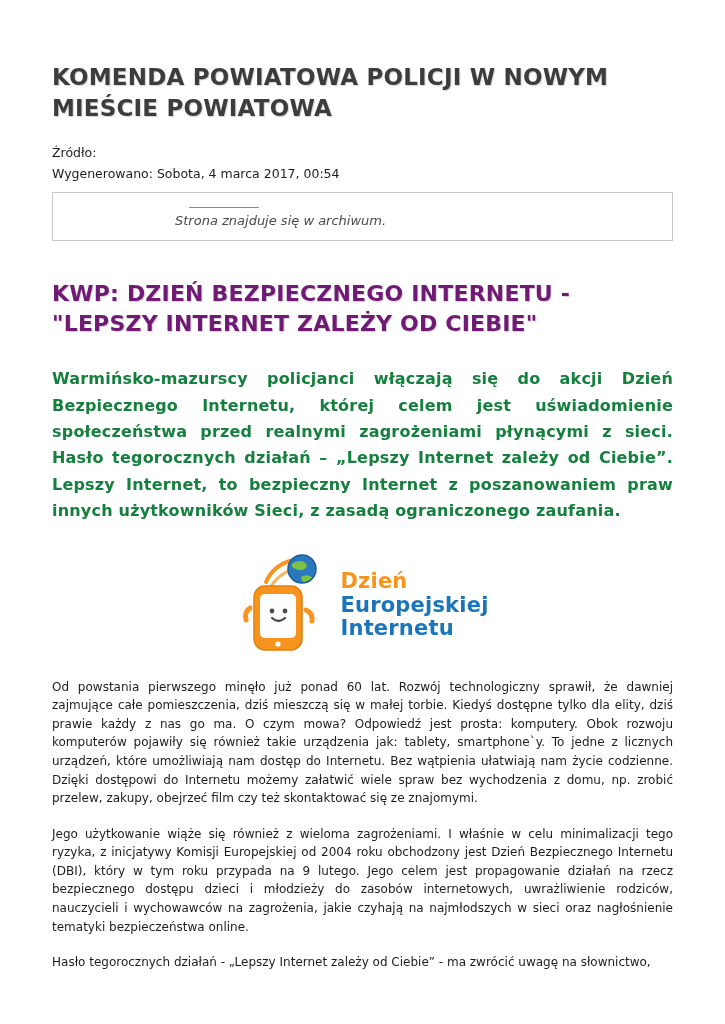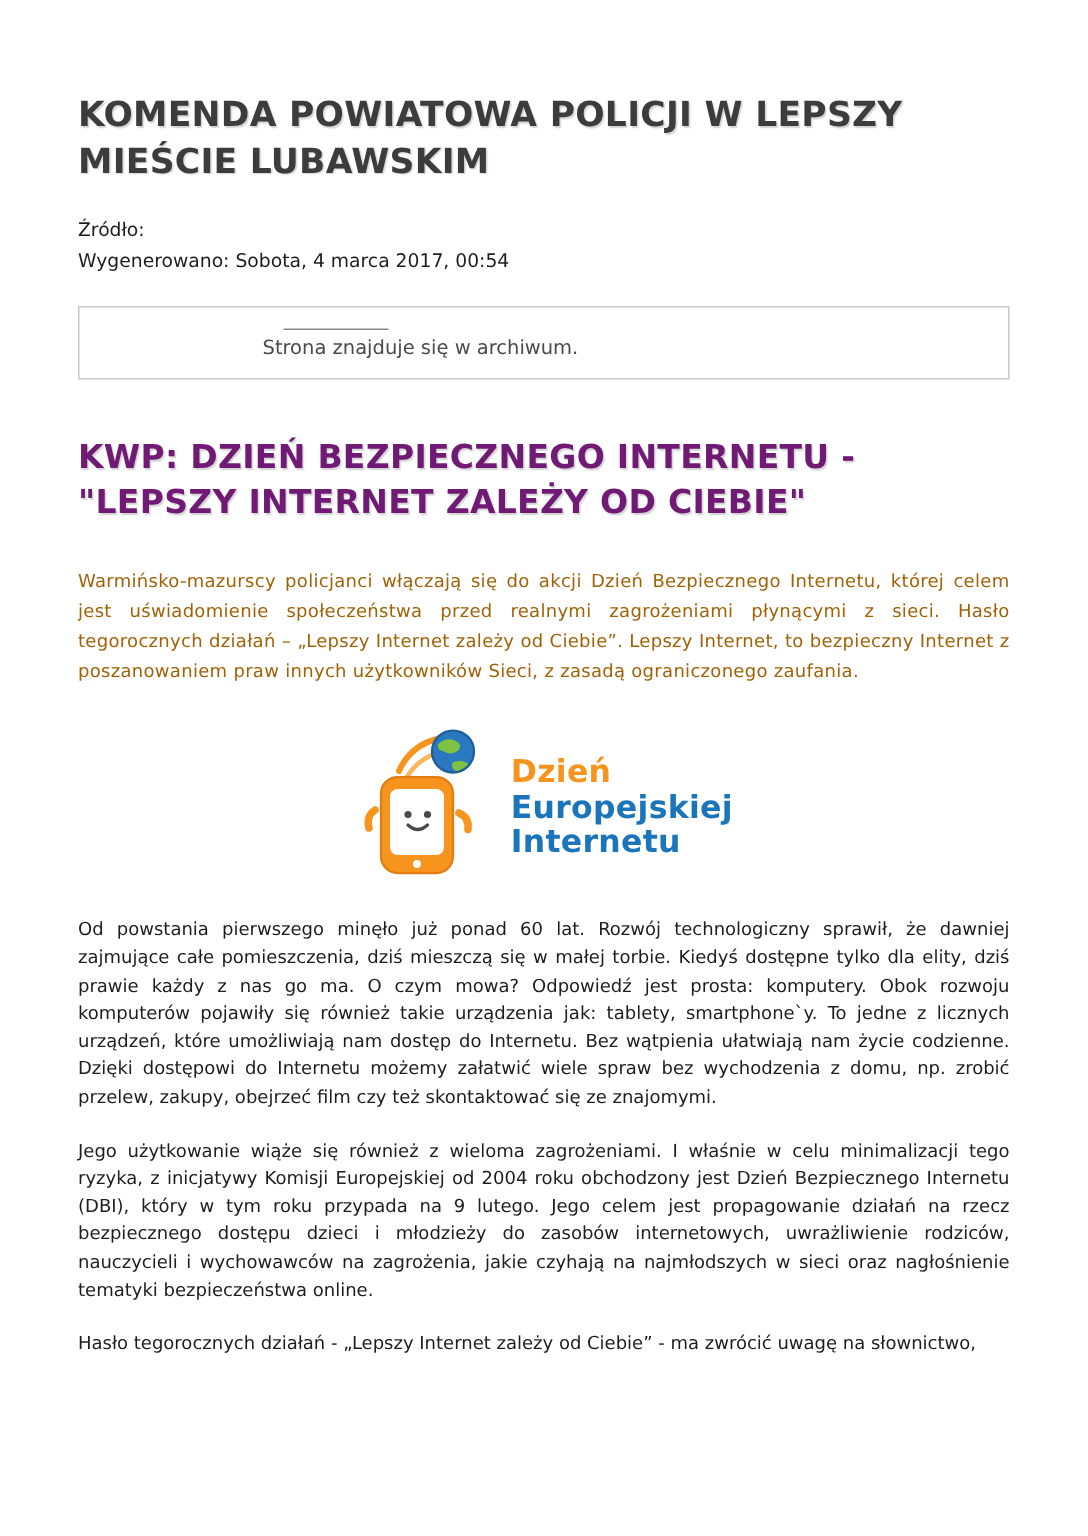--- a/index.html
+++ b/index.html
@@ -28,25 +28,26 @@
   }
   .source-block {
     margin-top: 20px;
     font-size: 12.5px;
     line-height: 1.5;
     color: #1d1d1d;
     word-break: break-all;
   }
   .source-block .generated { margin-top: 2px; word-break: normal; }
   .archive-box {
-    margin-top: 20px;
+    margin-top: 8px;
     border: 1px solid #c9c9c9;
     padding: 10px 10px 12px 10px;
     box-sizing: border-box;
     min-height: 48px;
+    font-style: italic;
   }
   .archive-inner {
     margin-left: 112px;
     width: 260px;
   }
   .archive-line {
     width: 70px;
     height: 0;
     border-top: 1px solid #8a8a8a;
     margin: 4px 0 5px 14px;
@@ -59,24 +60,24 @@
     margin: 38px 0 0 0;
     font-size: 22px;
     line-height: 1.4;
     font-weight: bold;
     color: #701a75;
     text-shadow: 1px 1px 1px rgba(0,0,0,0.18);
     letter-spacing: 0.2px;
   }
   .lead {
     margin-top: 26px;
-    font-size: 12px;
-    font-weight: normal;
+    font-size: 16px;
+    font-weight: bold;
     line-height: 1.65;
-    color: #a16207;
+    color: #15803d;
     text-align: justify;
     letter-spacing: 0.2px;
   }
   .logo-wrap {
     margin: 26px auto 10px auto;
     display: flex;
     justify-content: center;
     align-items: center;
     gap: 8px;
     height: 110px;
@@ -95,21 +96,21 @@
     text-align: justify;
     color: #1d1d1d;
     margin: 17px 0 0 0;
   }
 </style>
 </head>
 <body>
 
 <div class="page">
 
-  <h1 class="site-title">KOMENDA POWIATOWA POLICJI W LEPSZY MIEŚCIE LUBAWSKIM</h1>
+  <h1 class="site-title">KOMENDA POWIATOWA POLICJI W NOWYM MIEŚCIE POWIATOWA</h1>
 
   <div class="source-block">
     <div>Źródło:</div>
     <div class="generated">Wygenerowano: Sobota, 4 marca 2017, 00:54</div>
   </div>
 
   <div class="archive-box">
     <div class="archive-inner">
       <div class="archive-line"></div>
       <div class="archive-text">Strona znajduje się w archiwum.</div>

